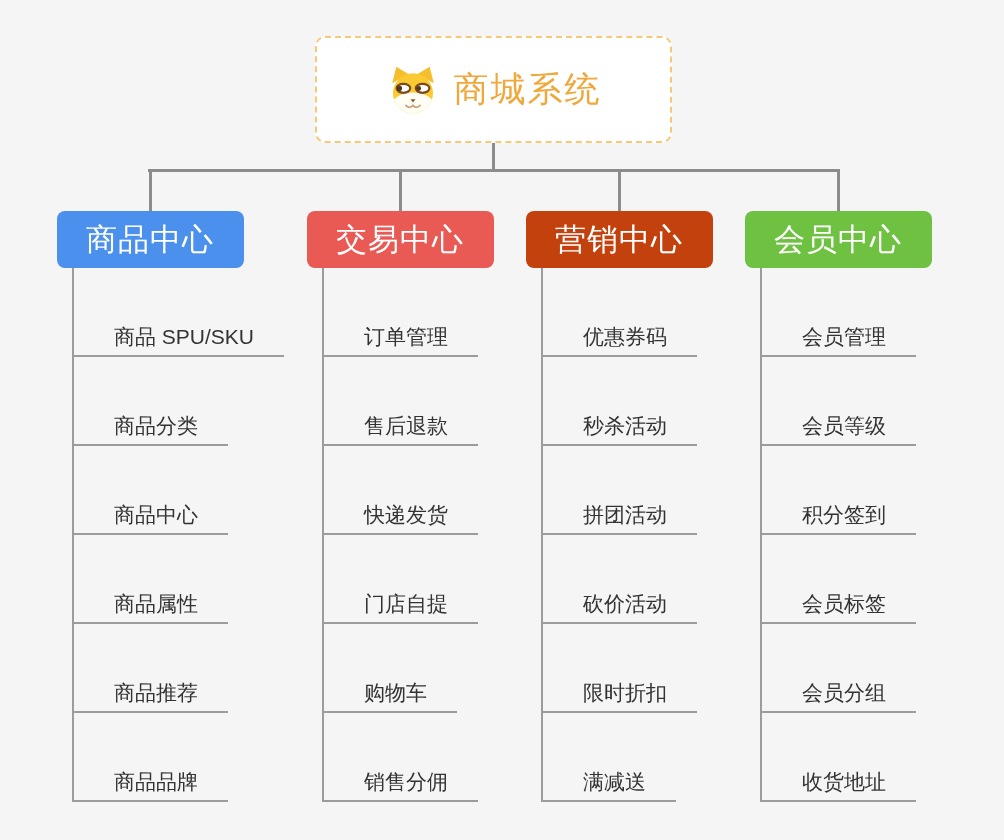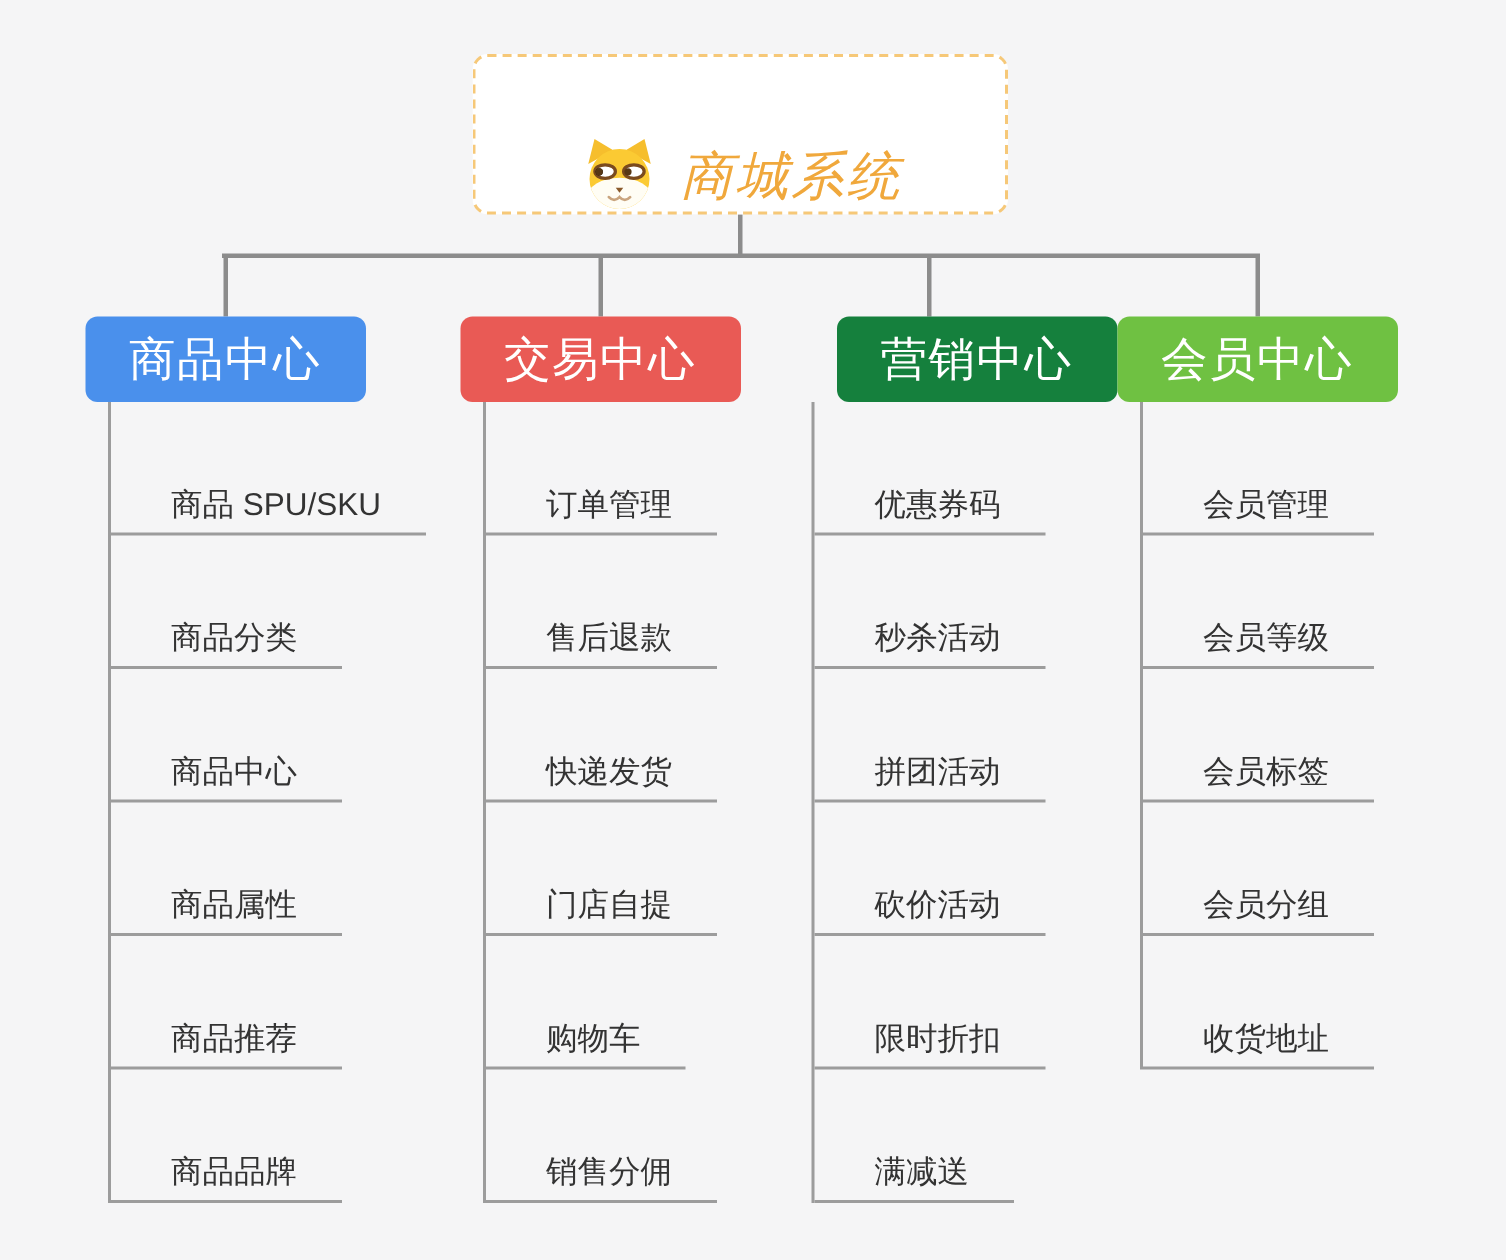--- a/index.html
+++ b/index.html
@@ -9,21 +9,21 @@
     font-family:"Liberation Sans","DejaVu Sans",sans-serif;
     position:relative;overflow:hidden;
   }
   .stage{position:absolute;inset:0;}
 
   
   .root-node{
     position:absolute;left:315px;top:36px;width:357px;height:107px;
     background:#ffffff;border:2px dashed #f6c878;border-radius:10px;
     box-sizing:border-box;
-    display:flex;align-items:flex-end;justify-content:center;gap:14px;font-style:italic;
+    display:flex;align-items:center;justify-content:center;gap:14px;
   }
   .root-title{
     color:#f0a83c;font-size:35px;letter-spacing:2px;font-weight:400;
     white-space:nowrap;
   }
   .root-icon{flex:0 0 auto;display:block;}
 
   
   .conn{position:absolute;background:#8c8c8c;}
   .conn-stub{left:492px;top:143px;width:3px;height:27px;}
@@ -84,21 +84,21 @@
       <ellipse cx="43.5" cy="28" rx="8.2" ry="5.4" fill="#ffffff" stroke="#7a4a1e" stroke-width="2.6"></ellipse>
       <circle cx="38.8" cy="28.2" r="2.9" fill="#583815"></circle>
       <path d="M29 41 h6 l-3 4 z" fill="#8a5a2b"></path>
       <path d="M23.5 48.5 q4.2 4.5 8.5 0 q4.2 4.5 8.5 0" stroke="#c9a47e" fill="none" stroke-width="2.2" stroke-linecap="round"></path>
     </svg>
     <span class="root-title">商城系统</span>
   </div>
 
   <div class="branch-header" style="left: 56.5px; background: rgb(74, 144, 236);">商品中心</div>
   <div class="branch-header" style="left: 306.5px; background: rgb(233, 90, 85);">交易中心</div>
-  <div class="branch-header" style="left: 525.5px; background: #15803d; margin-left: 32px;">营销中心</div>
+  <div class="branch-header" style="left: 525.5px; background: #c2410c;">营销中心</div>
   <div class="branch-header" style="left: 744.5px; background: rgb(111, 193, 66); text-align: center;">会员中心</div>
 
   <div class="column" style="left:72px">
     <div class="item">
         <span class="item-label">商品 SPU/SKU</span>
       </div>
     <div class="item">
         <span class="item-label">商品分类</span>
       </div>
     <div class="item">
@@ -158,20 +158,23 @@
   </div>
 
   <div class="column" style="left:760px">
     <div class="item">
         <span class="item-label">会员管理</span>
       </div>
     <div class="item">
         <span class="item-label">会员等级</span>
       </div>
     <div class="item">
+        <span class="item-label">积分签到</span>
+      </div>
+    <div class="item">
         <span class="item-label">会员标签</span>
       </div>
     <div class="item">
         <span class="item-label">会员分组</span>
       </div>
     <div class="item">
         <span class="item-label">收货地址</span>
       </div>
   </div>
 

